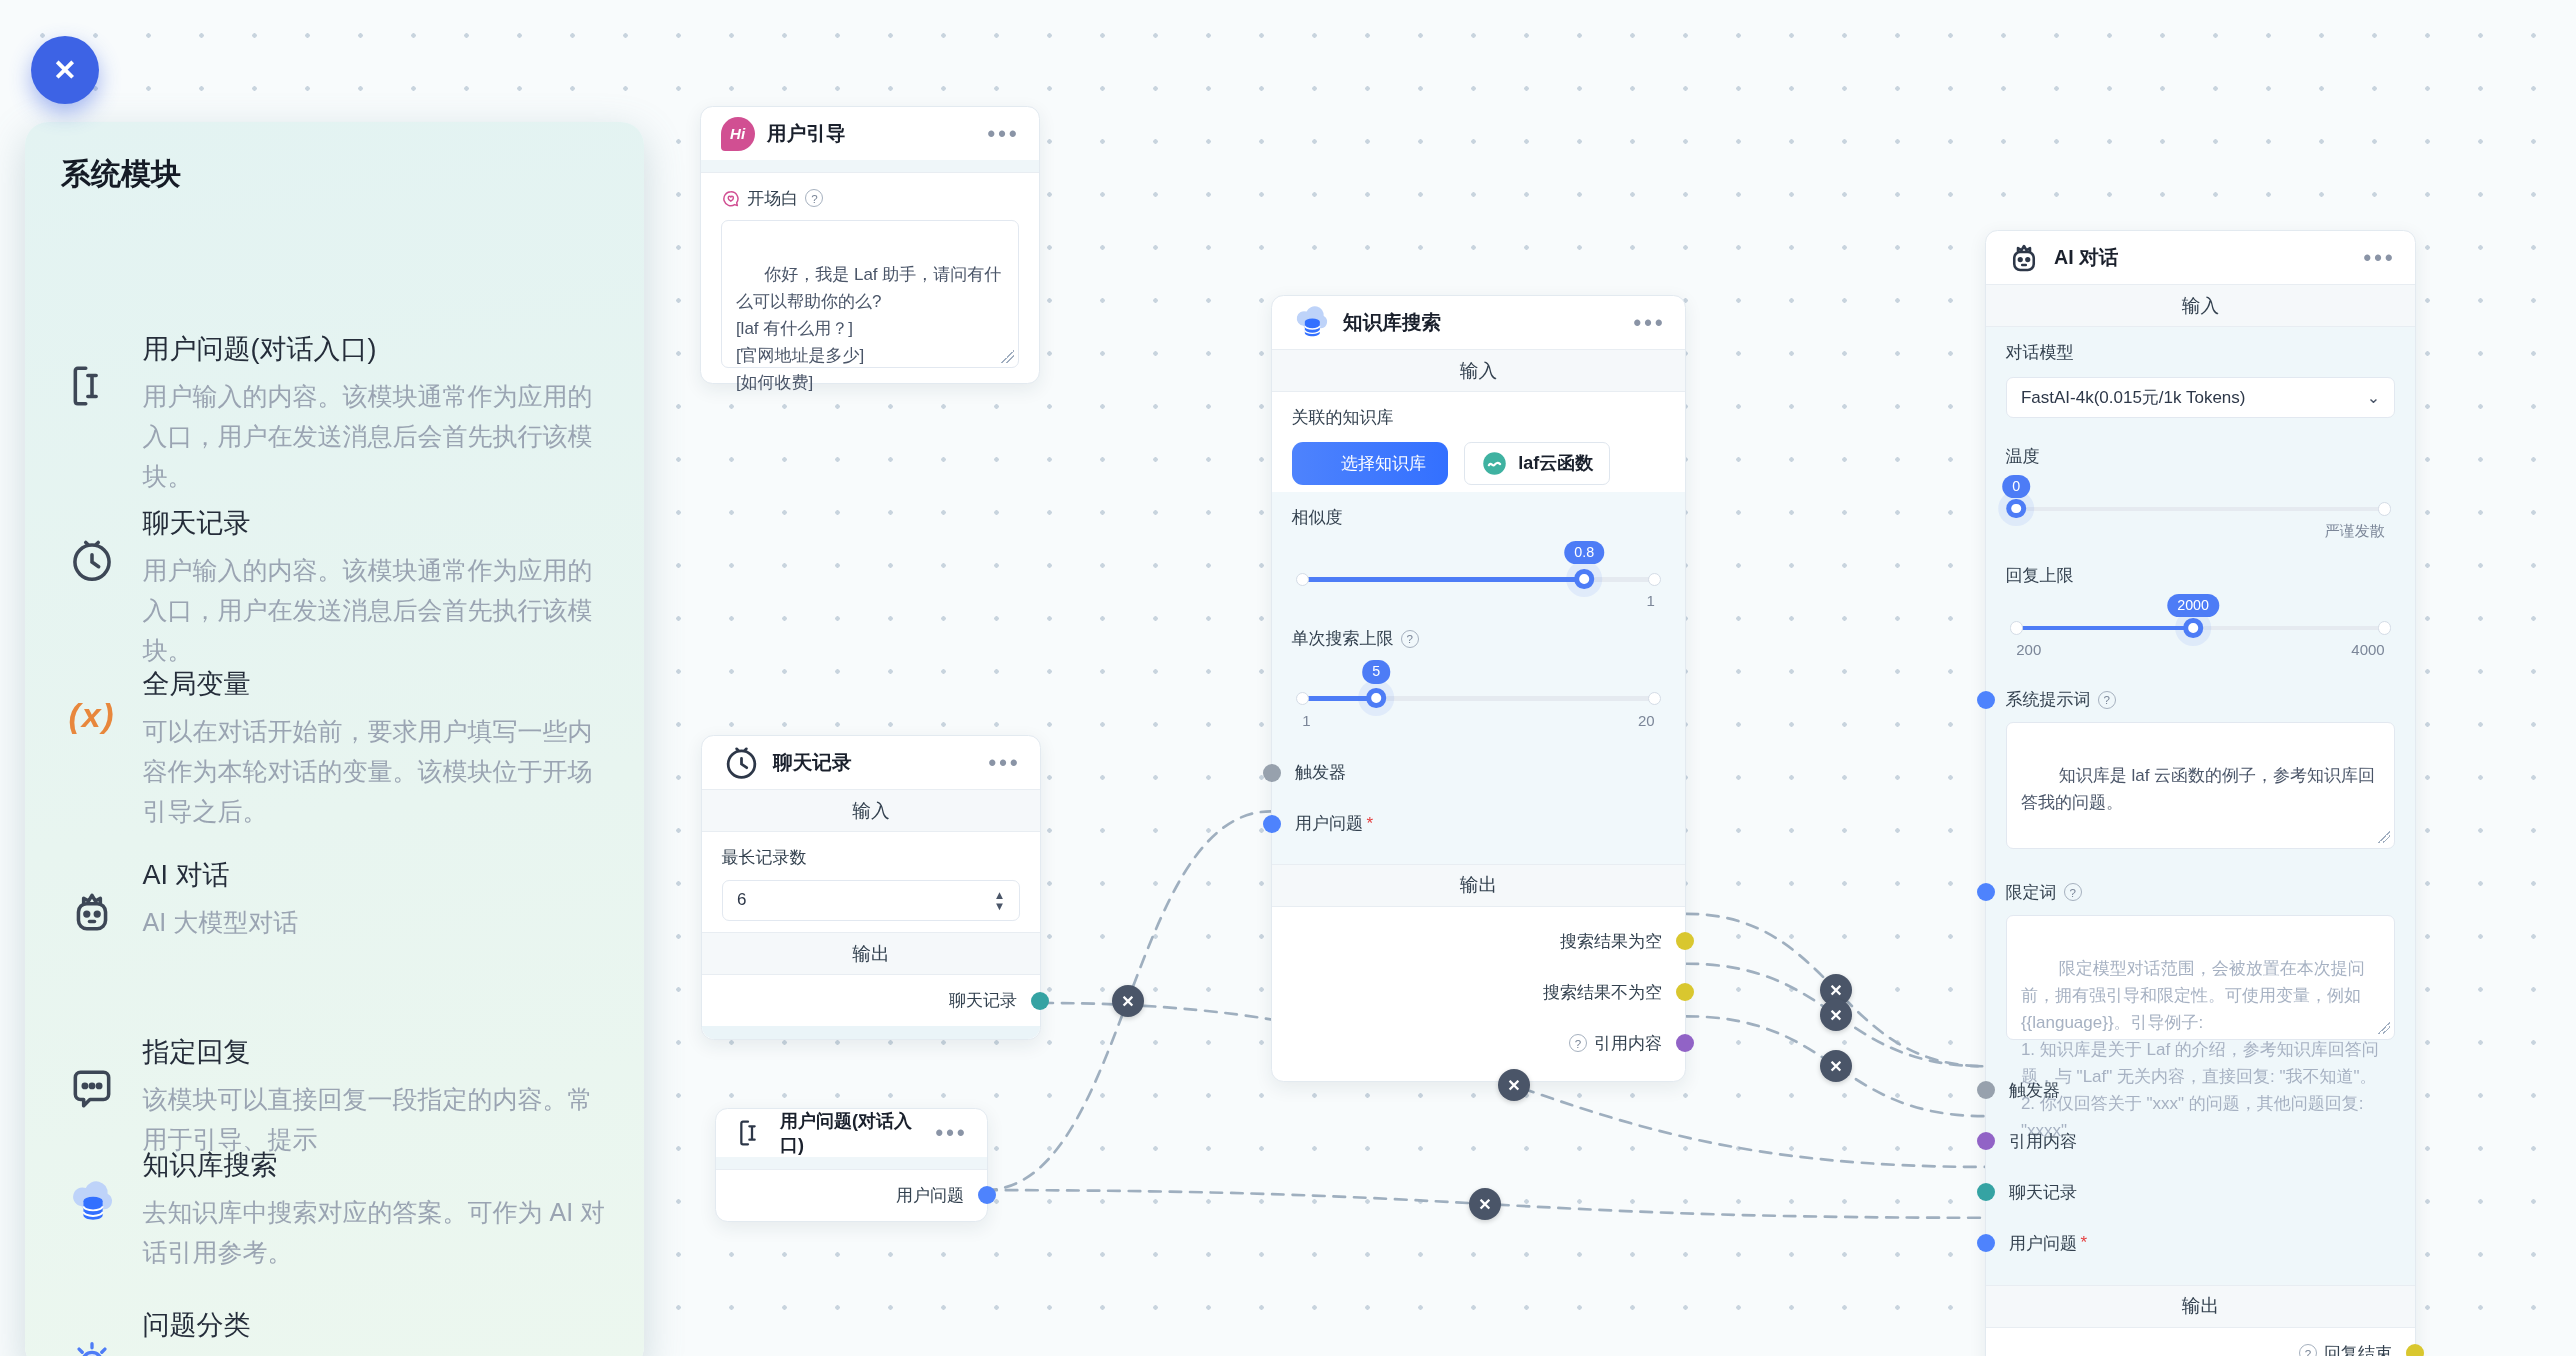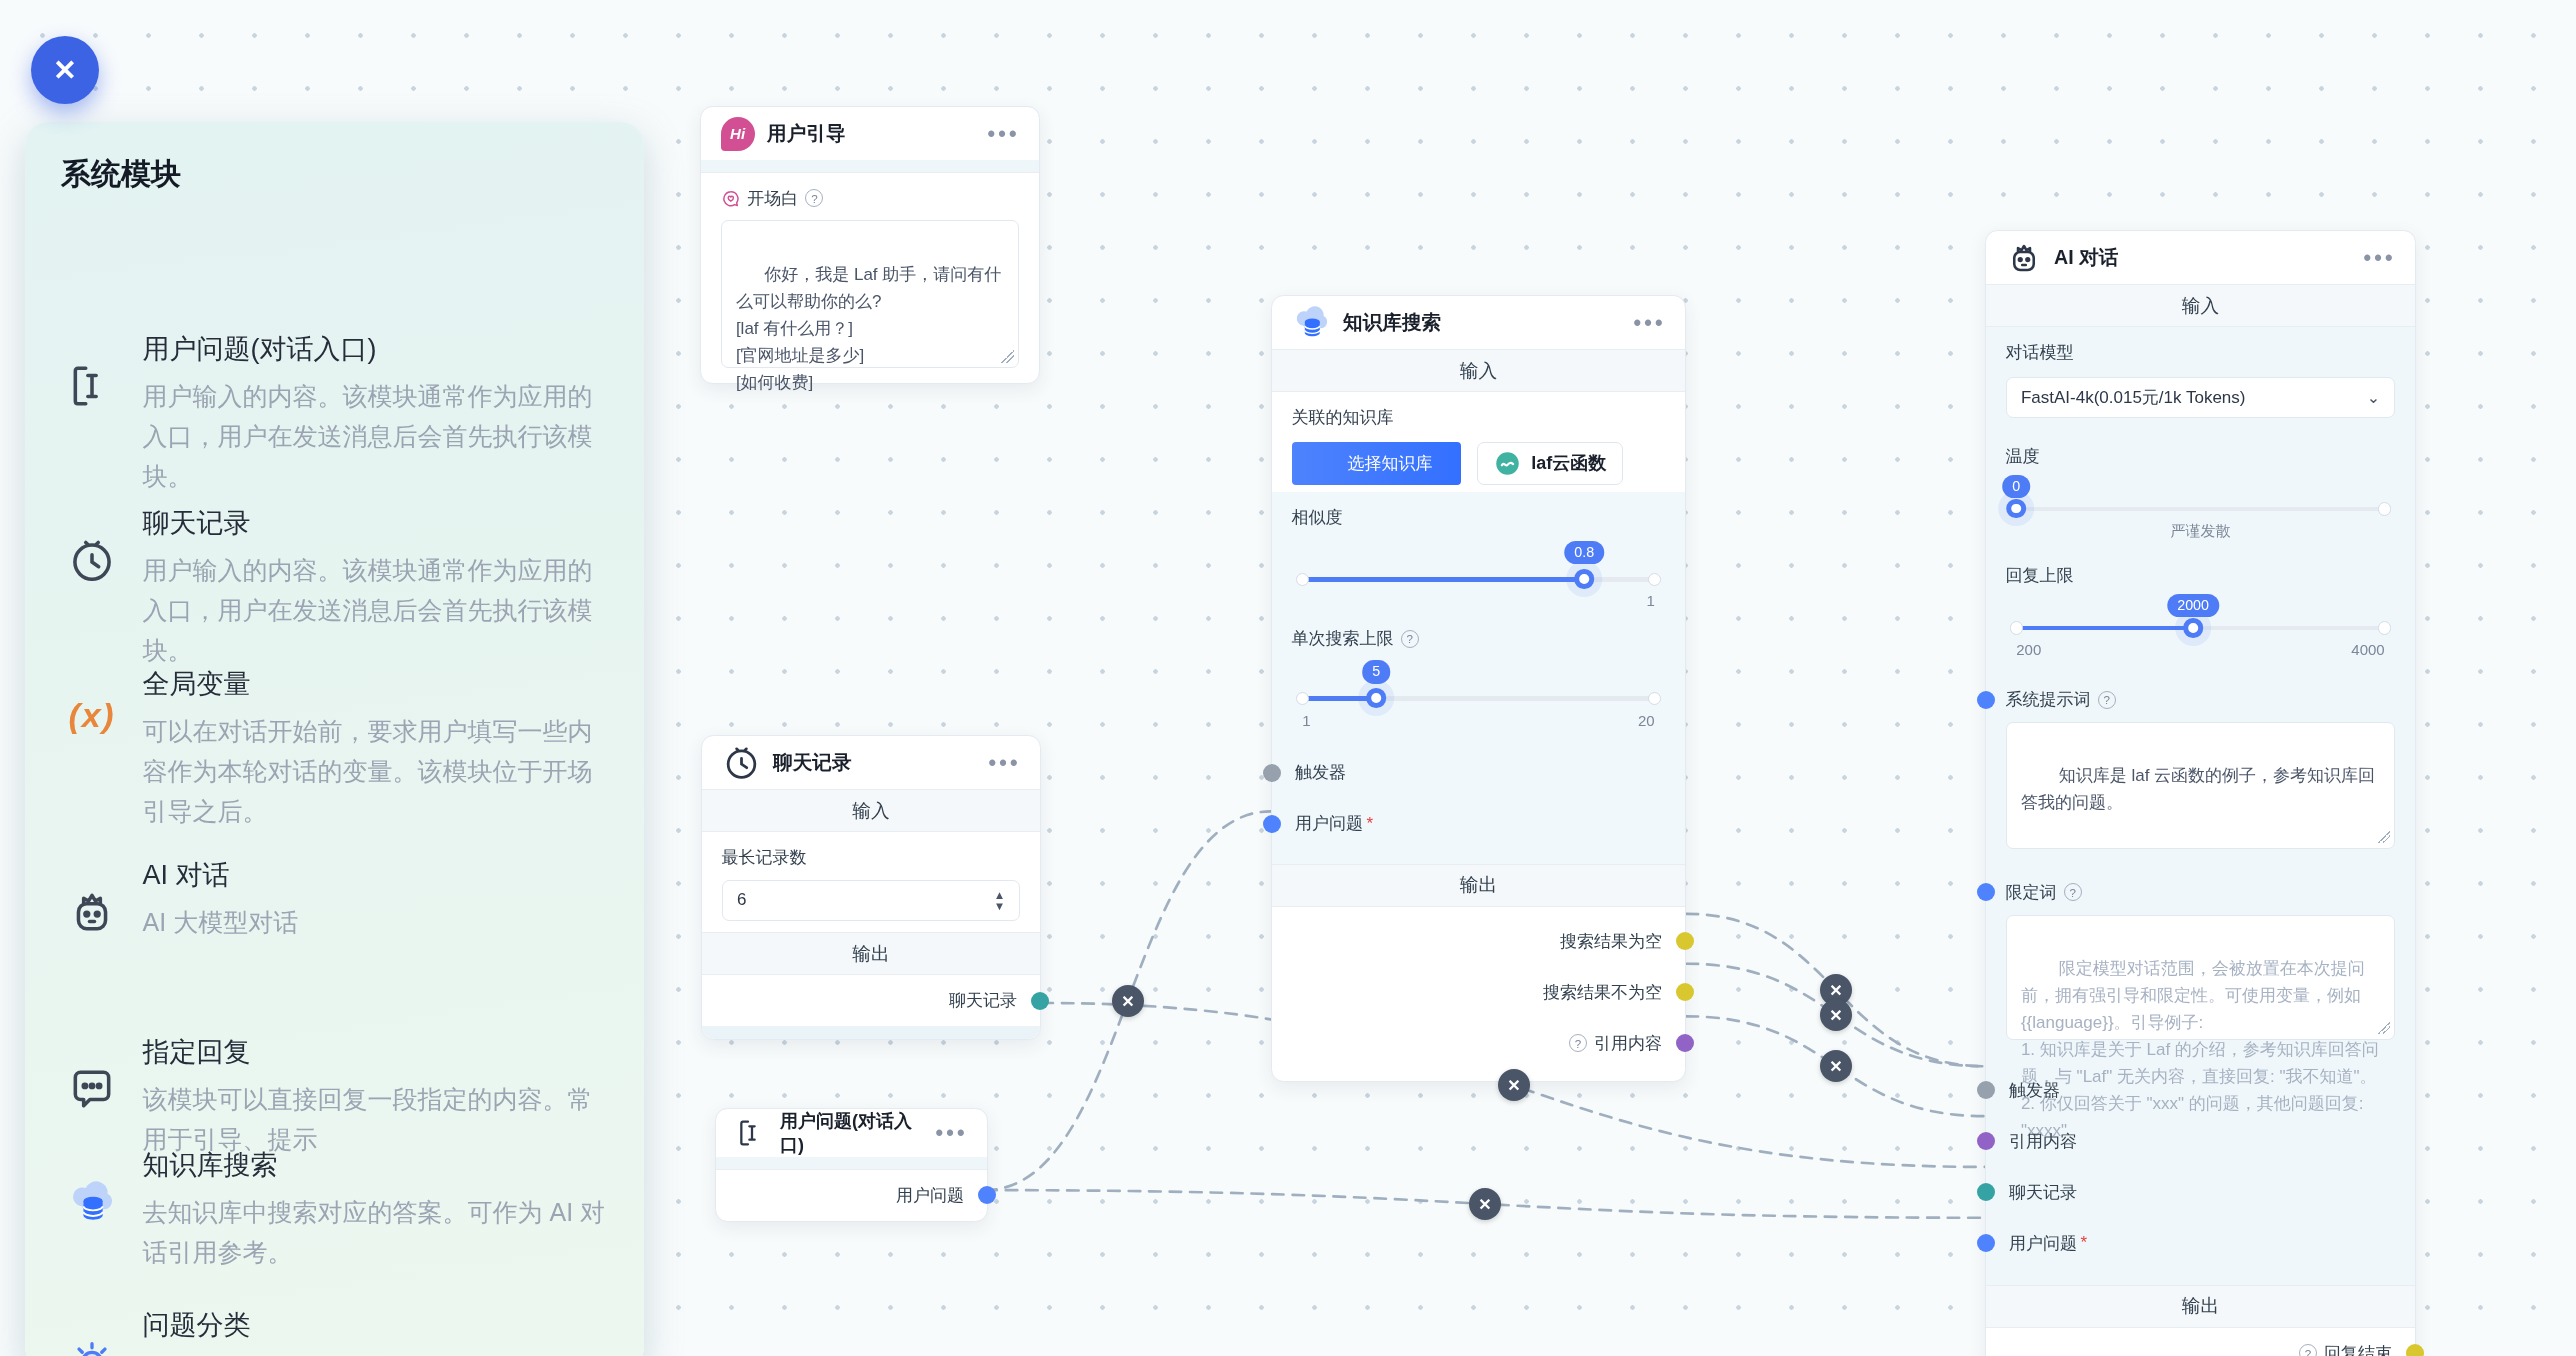--- a/index.html
+++ b/index.html
@@ -86,21 +86,21 @@
   .dot { position:absolute; width:18px; height:18px; border-radius:50%; top:50%; transform:translateY(-50%); }
   .dot.l { left:-9px; } .dot.r { right:-9px; }
   .dot.gray{background:#97A1AD;} .dot.blue{background:#4E83FD;} .dot.teal{background:#35A3A3;}
   .dot.yellow{background:#D9C72F;} .dot.purple{background:#9163C6;}
   
   .n-user-guide { left:700px; top:106px; width:340px; }
   .thin-band { height:12.5px; background:#EFF6F9; border-bottom:0.9px solid #E8EDF2; }
   .n-kb { left:1271px; top:295px; width:415px; }
   .kb-light { background:#F1F8FB; }
   .btn-select {
-    height:43px; width:169px; border:none; border-radius:4px; cursor:pointer;
+    height:43px; width:156px; border:none; border-radius:11px; cursor:pointer;
     background:linear-gradient(90deg,#4E83FD,#3370FF); color:#fff; font-size:17px;padding-left:28px;
   }
   .kb-tag { height:43px; padding:0 16px; background:#fff; border:0.9px solid #DFE6EE; border-radius:7.1px;
     display:inline-flex; align-items:center; gap:10.7px; font-size:18px; font-weight:bold; cursor:pointer; }
   .kb-tag .tagicon { width:27px; height:27px; }
   .n-chat { left:701px; top:735px; width:340px; }
   .numbox { height:41px; background:#fff; border:0.9px solid #E2E8F0; border-radius:7.1px;
     display:flex; align-items:center; padding:0 14.3px; font-size:17px; color:#2D3748; }
   .stepper { margin-left:auto; display:flex; flex-direction:column; gap:1.8px; color:#4A5568; font-size:11.6px; line-height:9.8px; cursor:pointer; }
   .footer-strip { height:12.5px; background:#EAF4F8; border-radius:0 0 12.5px 12.5px; }
@@ -447,21 +447,21 @@
       <div class="flabel" style="margin-top:27px">
           <span>温度</span>
         </div>
       <div style="position:relative;margin:39px 10.7px 0 10.7px">
         <div class="badge" style="left:0%;top:-32px">0</div>
         <div class="slider">
           <div class="fill" style="width:0%"></div>
           <div class="end" style="right:-6.2px"></div>
           <div class="thumb" style="left:0%"></div>
         </div>
-        <div style="display:flex;justify-content:center;margin-top:10.7px">
+        <div style="display:flex;justify-content:flex-end;margin-top:10.7px">
           <span class="mm">严谨</span>
           <span class="mm">发散</span>
         </div>
       </div>
 
       <div class="flabel" style="margin-top:23px">
           <span>回复上限</span>
         </div>
       <div style="position:relative;margin:39px 10.7px 0 10.7px">
         <div class="badge" style="left:48%;top:-32px">2000</div>

